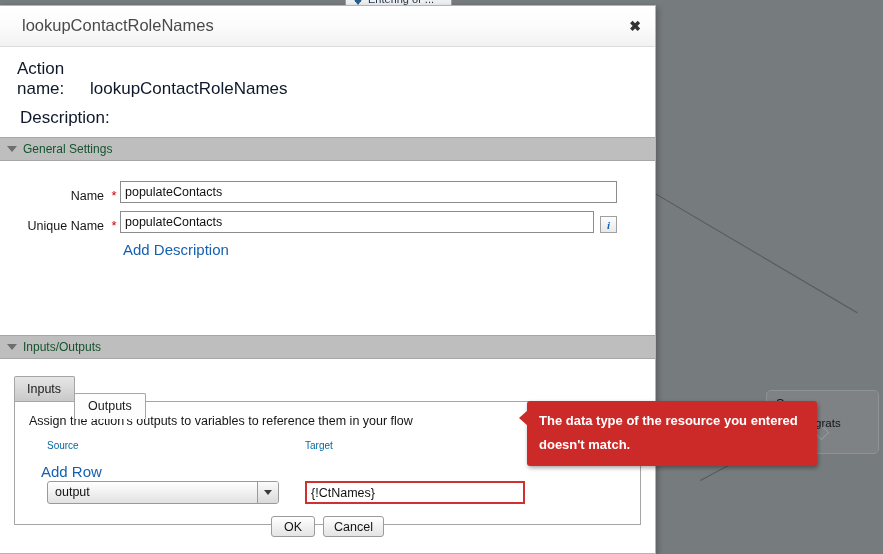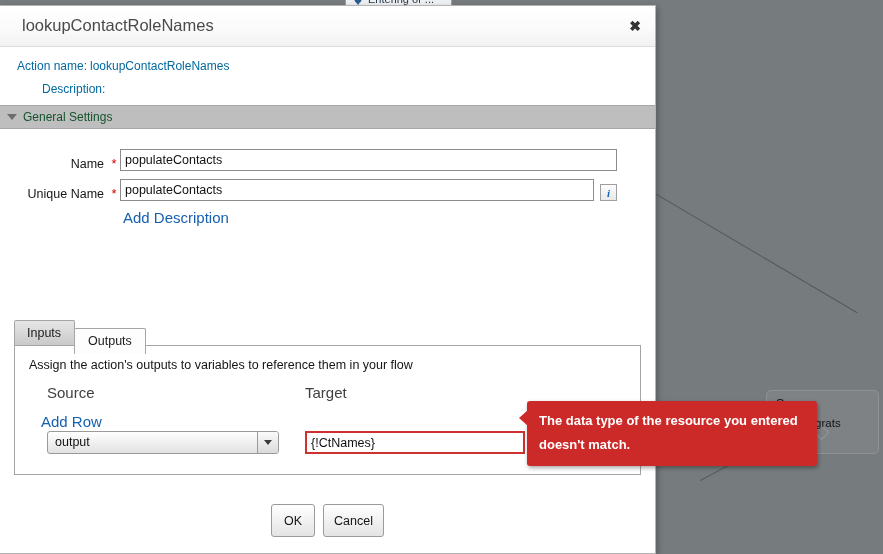--- a/index.html
+++ b/index.html
@@ -132,23 +132,23 @@
     font-size: 14px;
     line-height: 22px;
     text-align: center;
     color: #333;
     cursor: pointer;
     font-weight: bold;
   }
 
   .meta-row {
     display: flex;
-    align-items: flex-start;
-    font-size: 12px;
-    color: #0369a1;
+    align-items: flex-end;
+    font-size: 17px;
+    color: #0f172a;
   }
   .meta-label { width: 90px; text-align: left; padding-left: 17px; }
   .meta-value { }
 
   .section-header {
     background: #bebebe;
     border-top: 1px solid #a7a7a7;
     border-bottom: 1px solid #a7a7a7;
     height: 24px;
     display: flex;
@@ -229,31 +229,31 @@
     border: 1px solid #a5a5a5;
     border-bottom: none;
     padding: 5px 13px 5px 13px;
     font-size: 12.5px;
     color: #1a1a1a;
     cursor: pointer;
     margin-right: -1px;
     border-radius: 2px 2px 0 0;
   }
   .tab.inactive { background: linear-gradient(to bottom,#e6e6e6,#c9c9c9); padding-left: 12px; }
-  .tab.active { background: #fdfdfd; position: relative; top: 9px; padding-bottom: 6px; }
+  .tab.active { background: #fdfdfd; position: relative; top: 18px; padding-bottom: 6px; }
 
   .tabpanel {
     border: 1px solid #a5a5a5;
     background: #fff;
     margin: 0 14px 0 14px;
     padding: 12px 14px 20px 14px;
     position: relative;
   }
   .tabpanel-intro { font-size: 12.5px; color: #141414; margin-bottom: 12px; }
-  .col-head { font-size: 15px; color: #404040; }
+  .col-head { font-size: 10px; color: #0369a1; }
 
   .combo {
     width: 232px; height: 23px;
     border: 1px solid #9a9a9a;
     border-radius: 3px;
     background: linear-gradient(to bottom,#ffffff,#e2e2e2);
     display: flex;
     align-items: stretch;
     cursor: pointer;
     overflow: hidden;
@@ -305,21 +305,21 @@
     left: -8px; top: 9px;
     width: 0; height: 0;
     border-top: 8px solid transparent;
     border-bottom: 8px solid transparent;
     border-right: 9px solid #cc2a28;
   }
 
   
   .btn {
     min-width: 44px;
-    height: 33px;
+    height: 21px;
     border: 1px solid #9b9b9b;
     border-radius: 3px;
     background: linear-gradient(to bottom,#ffffff,#e4e4e4);
     font-family: "Liberation Sans", sans-serif;
     font-size: 12.5px;
     color: #151515;
     cursor: pointer;
     padding: 0 10px;
   }
 </style>
@@ -354,21 +354,21 @@
     <div id="dialog-title">lookupContactRoleNames</div>
     <div id="close-btn">✖</div>
   </div>
 
   <div style="padding-top:12px;">
     <div class="meta-row" style="margin-bottom:9px;">
       <span class="meta-label">Action name:</span>
       <span class="meta-value">lookupContactRoleNames</span>
     </div>
     <div class="meta-row" style="margin-bottom:9px;">
-      <span class="meta-label" style="padding-left:42px; width:79px;">Description:</span>
+      <span class="meta-label" style="padding-left:20px; width:79px;">Description:</span>
       <span class="meta-value"></span>
     </div>
   </div>
 
   <div class="section-header">
     <span class="twisty"></span>
     <span>General Settings</span>
   </div>
 
   <div style="padding:20px 0 0 0; height:174px;">
@@ -383,20 +383,24 @@
       <span class="req-star">*</span>
       <input class="text-field" type="text" style="width: 474px;" value="populateContacts">
       <span class="info-icon">i</span>
     </div>
 
     <div style="padding-left:123px;">
       <a class="link">Add Description</a>
     </div>
   </div>
 
+  <div class="section-header">
+    <span class="twisty"></span>
+    <span>Inputs/Outputs</span>
+  </div>
 
   <div style="padding-top:16px;">
     <div class="tabstrip">
       <div class="tab inactive">Inputs</div>
       <div class="tab active">Outputs</div>
     </div>
 
     <div class="tabpanel">
       <div class="tabpanel-intro">Assign the action's outputs to variables to reference them in your flow</div>
 

